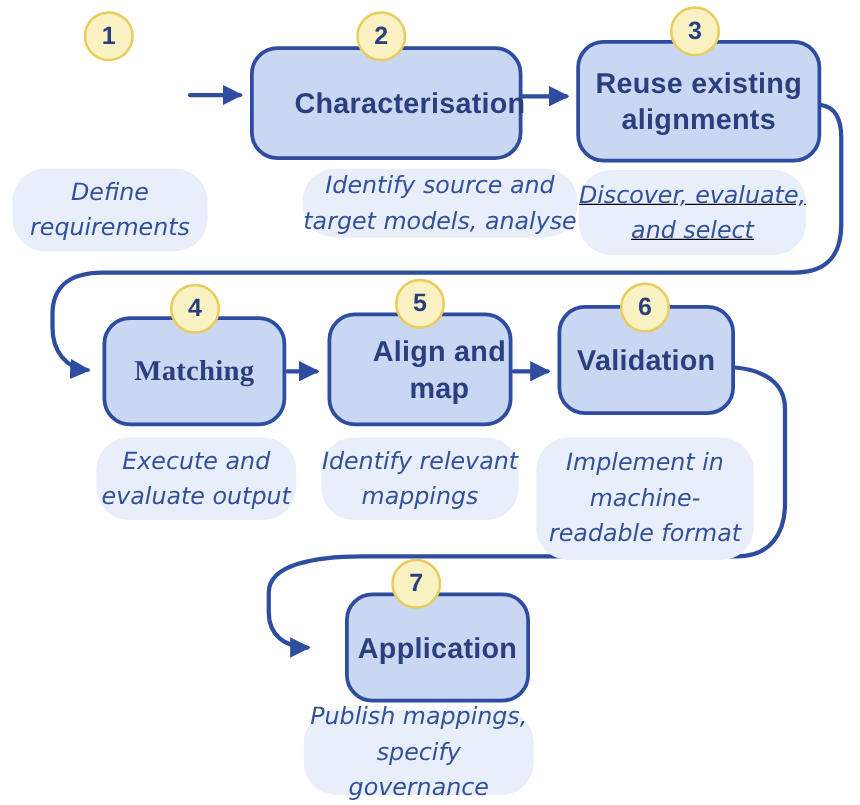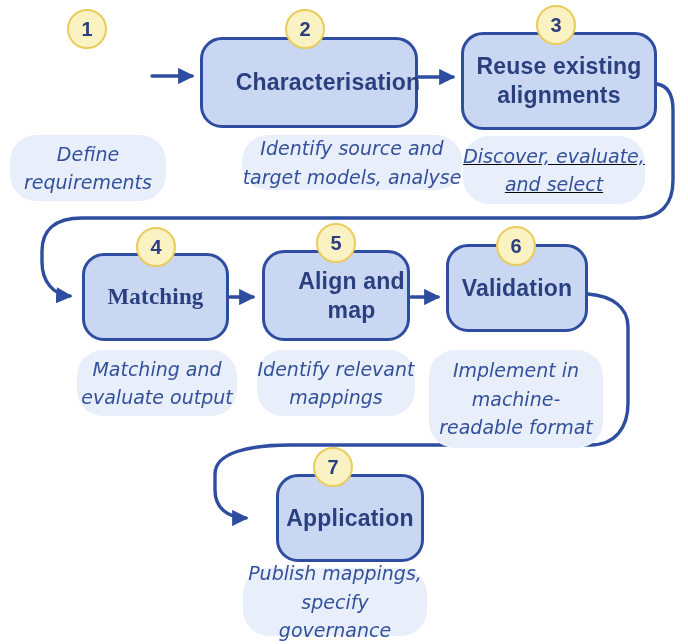--- a/index.html
+++ b/index.html
@@ -107,21 +107,21 @@
 and select</span>
   </div>
 
   <div class="box s4">
     <span class="title">Matching</span>
   </div>
   <div class="badge b4">
     <span>4</span>
   </div>
   <div class="caption c4">
-    <span>Matching and
+    <span>Execute and
 evaluate output</span>
   </div>
 
   <div class="box s5">
     <span class="title">Align and
 map</span>
   </div>
   <div class="badge b5">
     <span>5</span>
   </div>

